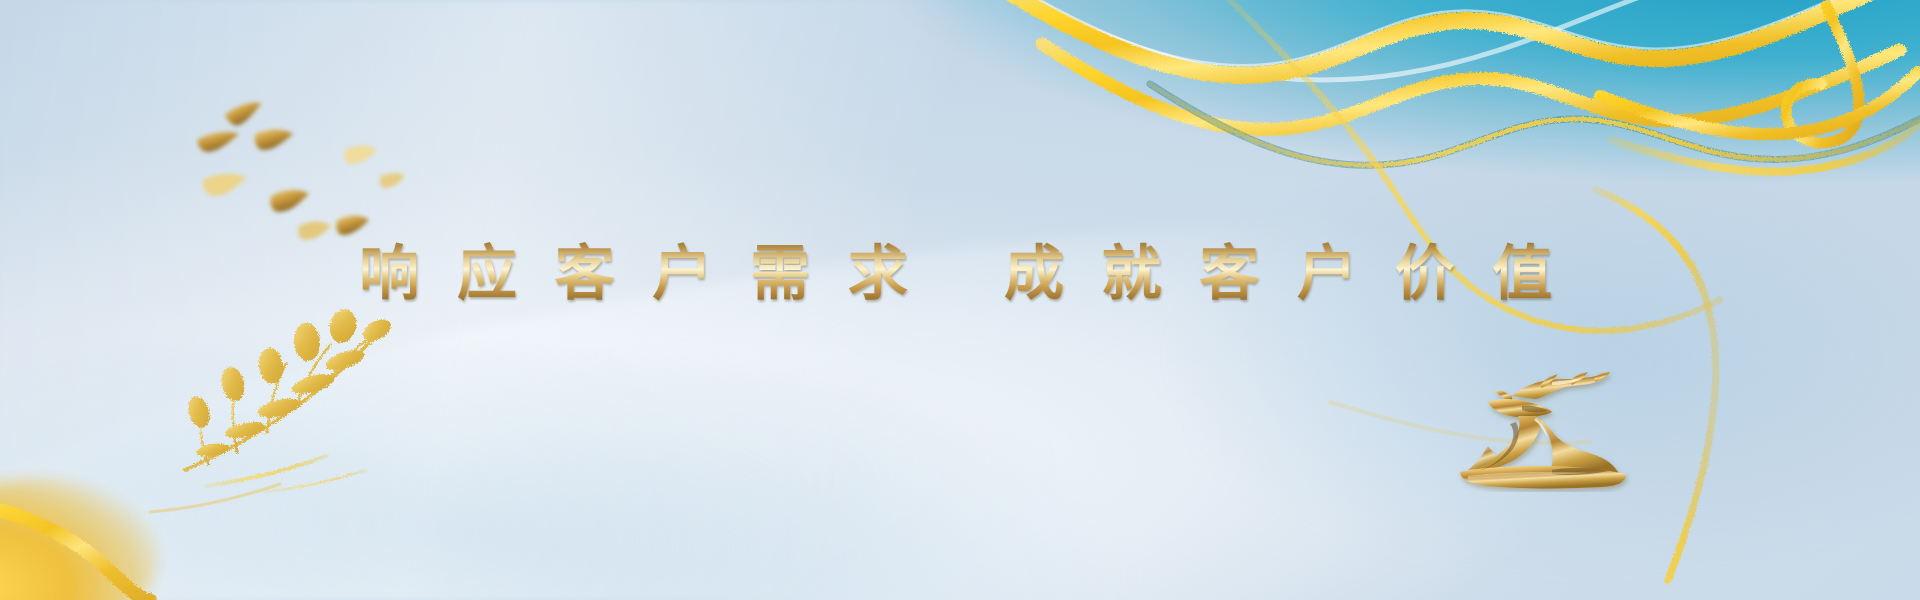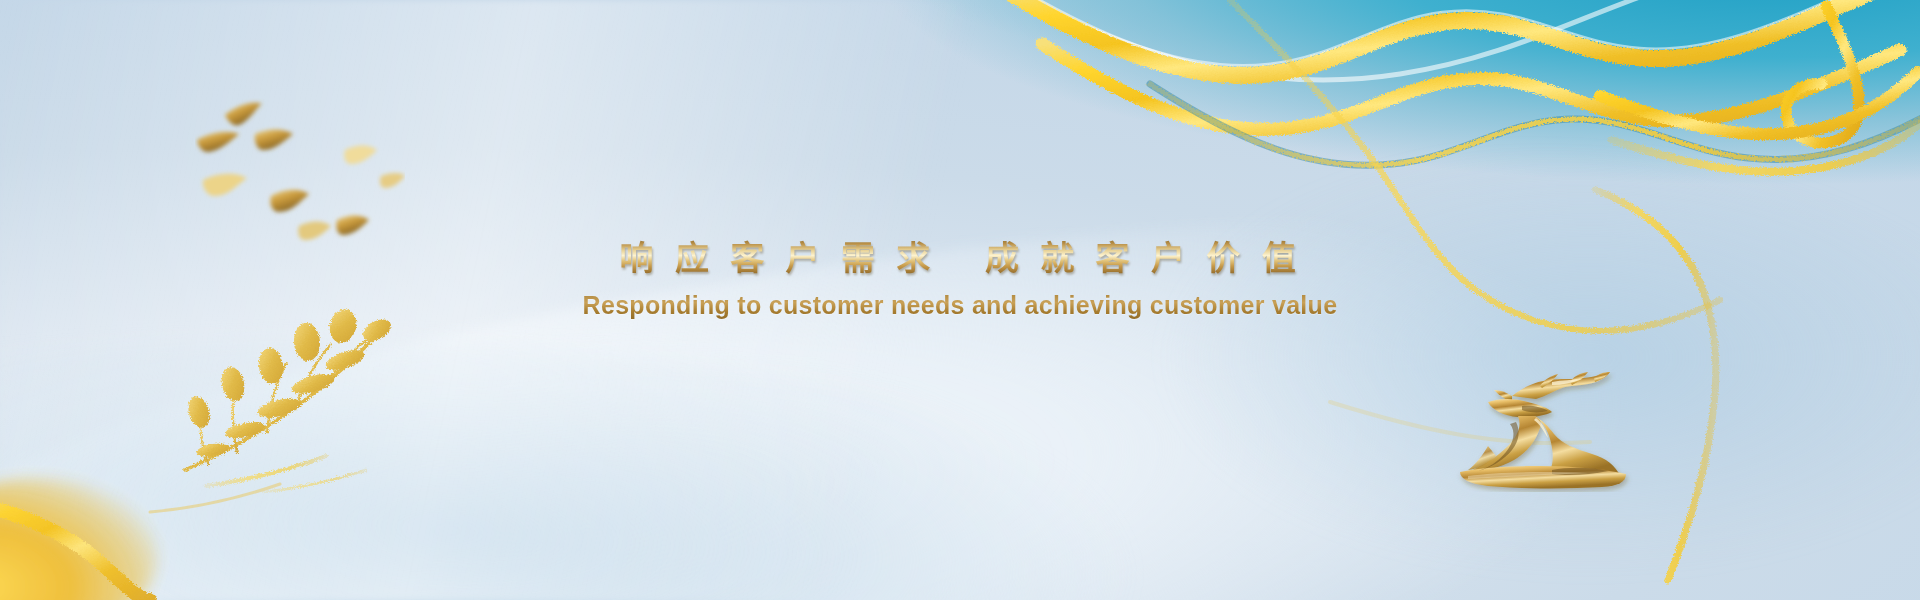--- a/index.html
+++ b/index.html
@@ -71,21 +71,21 @@
   .copy{
     position:absolute;
     left:0; right:0;
     top:238px;
     text-align:center;
     z-index:6;
   }
   .headline{
     margin:0;
     font-family:"DejaVu Serif","Liberation Serif",serif;
-    font-size:34px;
+    font-size:60px;
     font-weight:700;
     letter-spacing:.14em;
     line-height:1.18;
     white-space:pre;
     background:linear-gradient(180deg,
        #8c6a2c 0%, #b99048 14%, #e6cf92 30%, #fdf3cf 44%,
        #e3c67f 56%, #c79a49 70%, #9d7532 86%, #7d5c25 100%);
     -webkit-background-clip:text;
     background-clip:text;
     color:transparent;
@@ -303,16 +303,15 @@
 
     <g fill="#fff6d8" opacity=".75">
       <path d="M88,46 C94,50 98,58 100,66 C96,60 92,52 86,48Z"></path>
       <path d="M20,104 C48,100 92,99 140,101 C96,103 52,105 20,107Z" opacity=".5"></path>
       <path d="M104,10 C114,8 124,8 134,7 C124,11 114,13 104,13Z"></path>
     </g>
   </svg>
 
   <div class="copy">
     <h1 class="headline">响 应 客 户 需 求   成 就 客 户 价 值</h1>
-    <p class="subline">Responding to customer needs and achieving customer value</p>
   </div>
 
 </div>
 
 </body></html>

